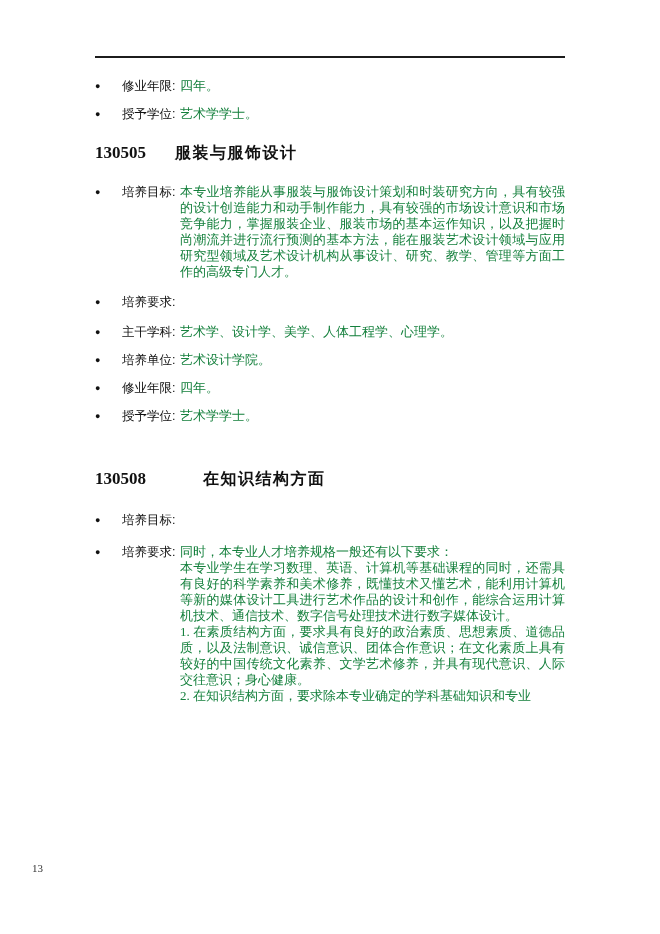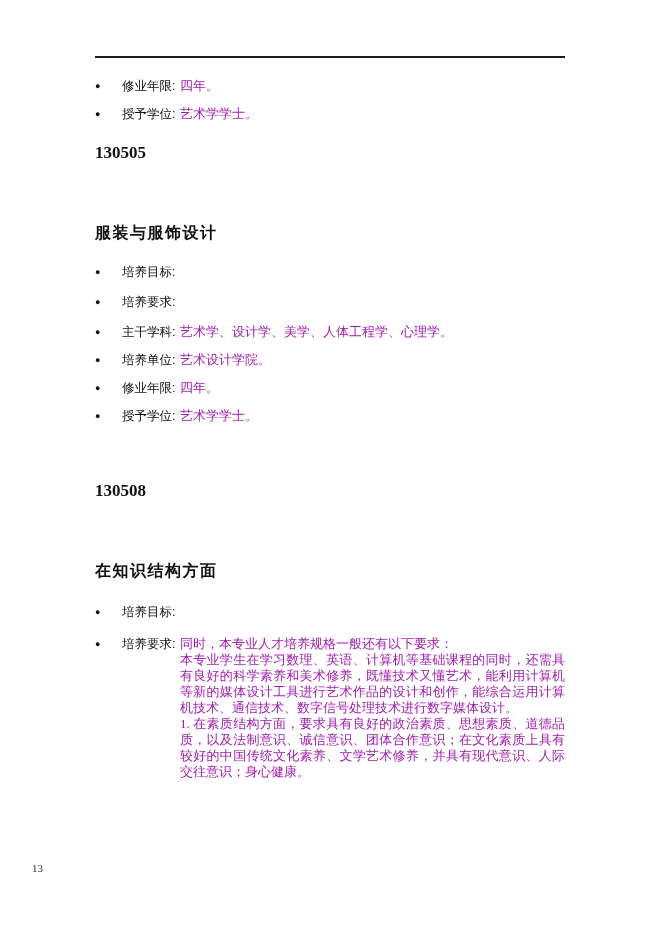--- a/index.html
+++ b/index.html
@@ -45,31 +45,30 @@
     font-weight: normal;
     font-size: 12.5px;
     line-height: 16px;
     color: #111111;
     white-space: nowrap;
   }
   .text-col {
     flex: 1;
     font-size: 13px;
     line-height: 16px;
-    color: #a21caf;
+    color: #15803d;
     text-align: justify;
   }
   .text-col p { margin: 0; }
   .heading {
     display: flex;
     align-items: baseline;
     font-weight: bold;
     color: #111111;
     line-height: 26px;
-    flex-direction: column;
   }
   .heading .code {
     flex: 0 0 80px;
     font-family: "Liberation Serif", serif;
     font-size: 17px;
   }
   .heading .title {
     font-family: "Liberation Sans", sans-serif;
     font-size: 16px;
     letter-spacing: 1.5px;
@@ -83,21 +82,21 @@
     font-size: 11px;
     color: #333333;
     font-family: "Liberation Serif", serif;
     padding-left: 32px;
   }
   .mt12 { margin-top: 12px; }
   .mt14 { margin-top: 14px; }
   .mt16 { margin-top: 16px; }
   .mt18 { margin-top: 18px; }
   .mt20 { margin-top: 20px; }
-  .mt42 { margin-top: 54px; }
+  .mt42 { margin-top: 42px; gap: 28px; }
 </style>
 </head>
 <body>
 
 <div class="page">
   <div class="content">
 
     <div class="rule"></div>
 
     <div class="bullet-item mt20">
@@ -112,20 +111,21 @@
     </div>
 
     <div class="heading mt18">
       <span class="code">130505</span>
       <span class="title">服装与服饰设计</span>
     </div>
 
     <div class="bullet-item mt18">
       <span class="bullet">●</span>
       <span class="label">培养目标:</span>
+      <span class="text-col">本专业培养能从事服装与服饰设计策划和时装研究方向，具有较强的设计创造能力和动手制作能力，具有较强的市场设计意识和市场竞争能力，掌握服装企业、服装市场的基本运作知识，以及把握时尚潮流并进行流行预测的基本方法，能在服装艺术设计领域与应用研究型领域及艺术设计机构从事设计、研究、教学、管理等方面工作的高级专门人才。</span>
     </div>
     <div class="bullet-item mt14">
       <span class="bullet">●</span>
       <span class="label">培养要求:</span>
     </div>
     <div class="bullet-item mt14">
       <span class="bullet">●</span>
       <span class="label">主干学科:</span>
       <span class="text-col">艺术学、设计学、美学、人体工程学、心理学。</span>
     </div>
@@ -154,19 +154,20 @@
       <span class="bullet">●</span>
       <span class="label">培养目标:</span>
     </div>
     <div class="bullet-item mt16">
       <span class="bullet">●</span>
       <span class="label">培养要求:</span>
       <span class="text-col">
         <p>同时，本专业人才培养规格一般还有以下要求：</p>
         <p>本专业学生在学习数理、英语、计算机等基础课程的同时，还需具有良好的科学素养和美术修养，既懂技术又懂艺术，能利用计算机等新的媒体设计工具进行艺术作品的设计和创作，能综合运用计算机技术、通信技术、数字信号处理技术进行数字媒体设计。</p>
         <p>1. 在素质结构方面，要求具有良好的政治素质、思想素质、道德品质，以及法制意识、诚信意识、团体合作意识；在文化素质上具有较好的中国传统文化素养、文学艺术修养，并具有现代意识、人际交往意识；身心健康。</p>
+        <p>2. 在知识结构方面，要求除本专业确定的学科基础知识和专业</p>
       </span>
     </div>
 
   </div>
 
   <div class="page-number">13</div>
 </div>
 
 </body></html>

